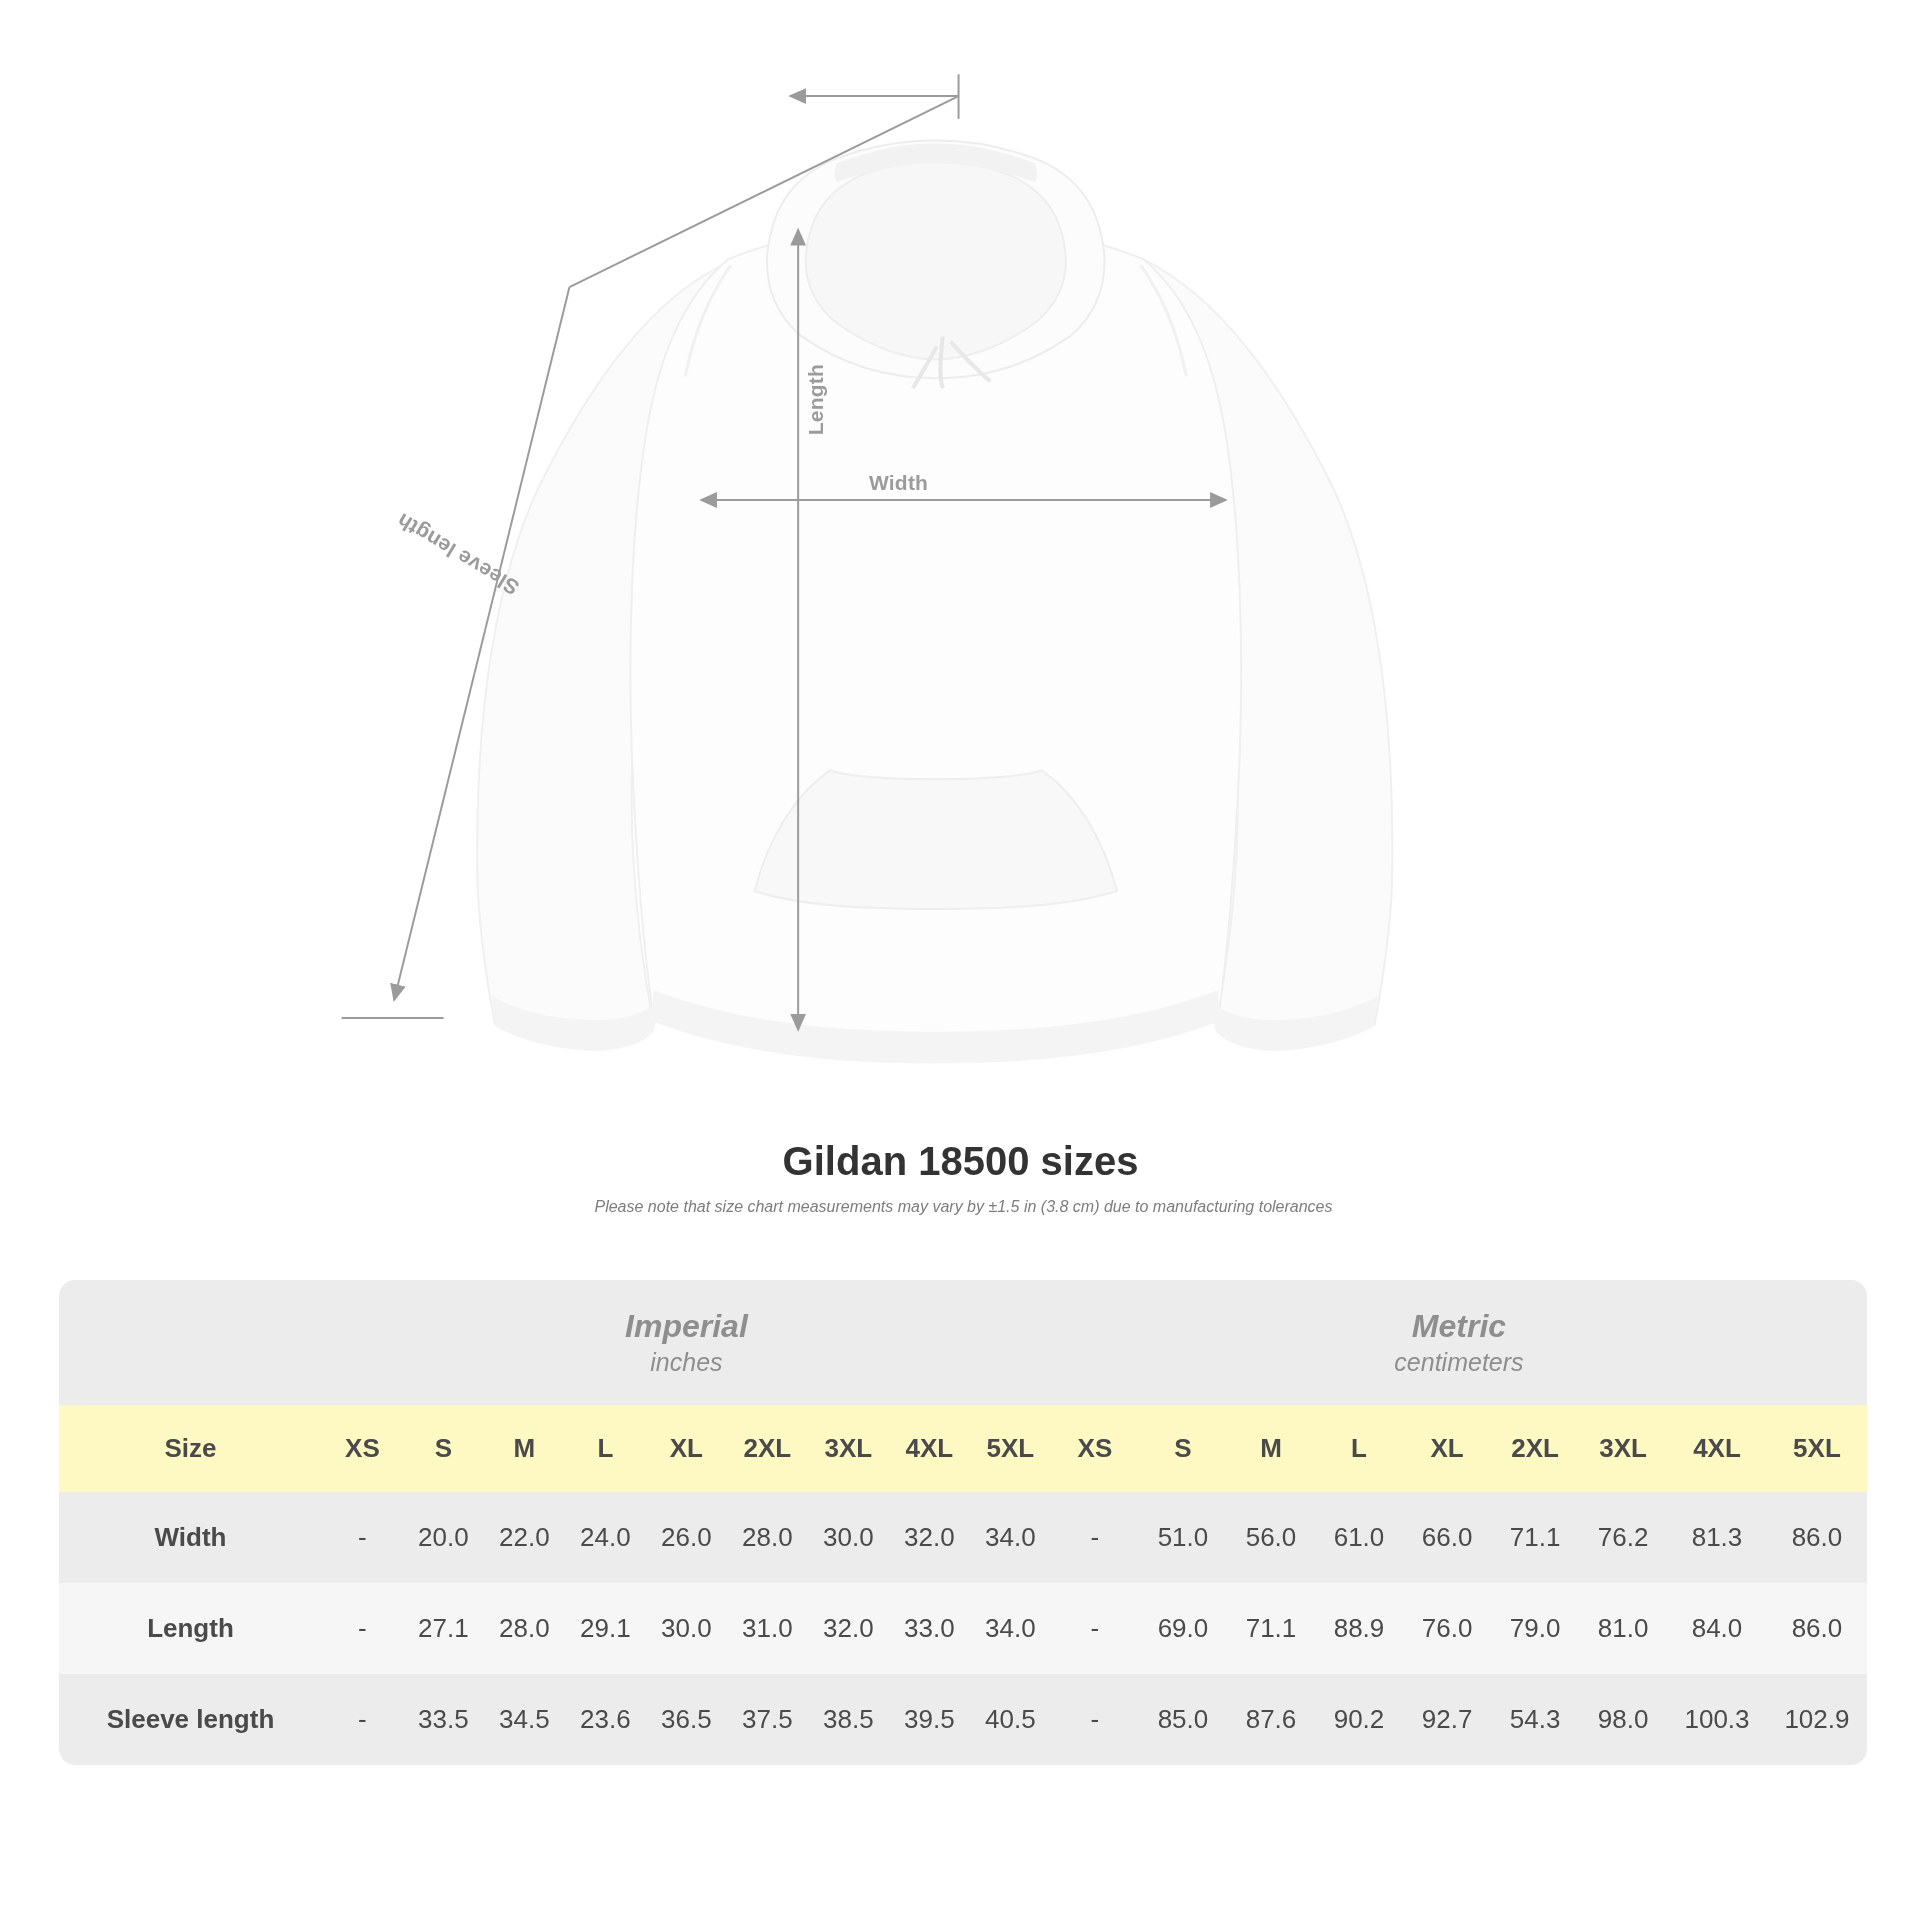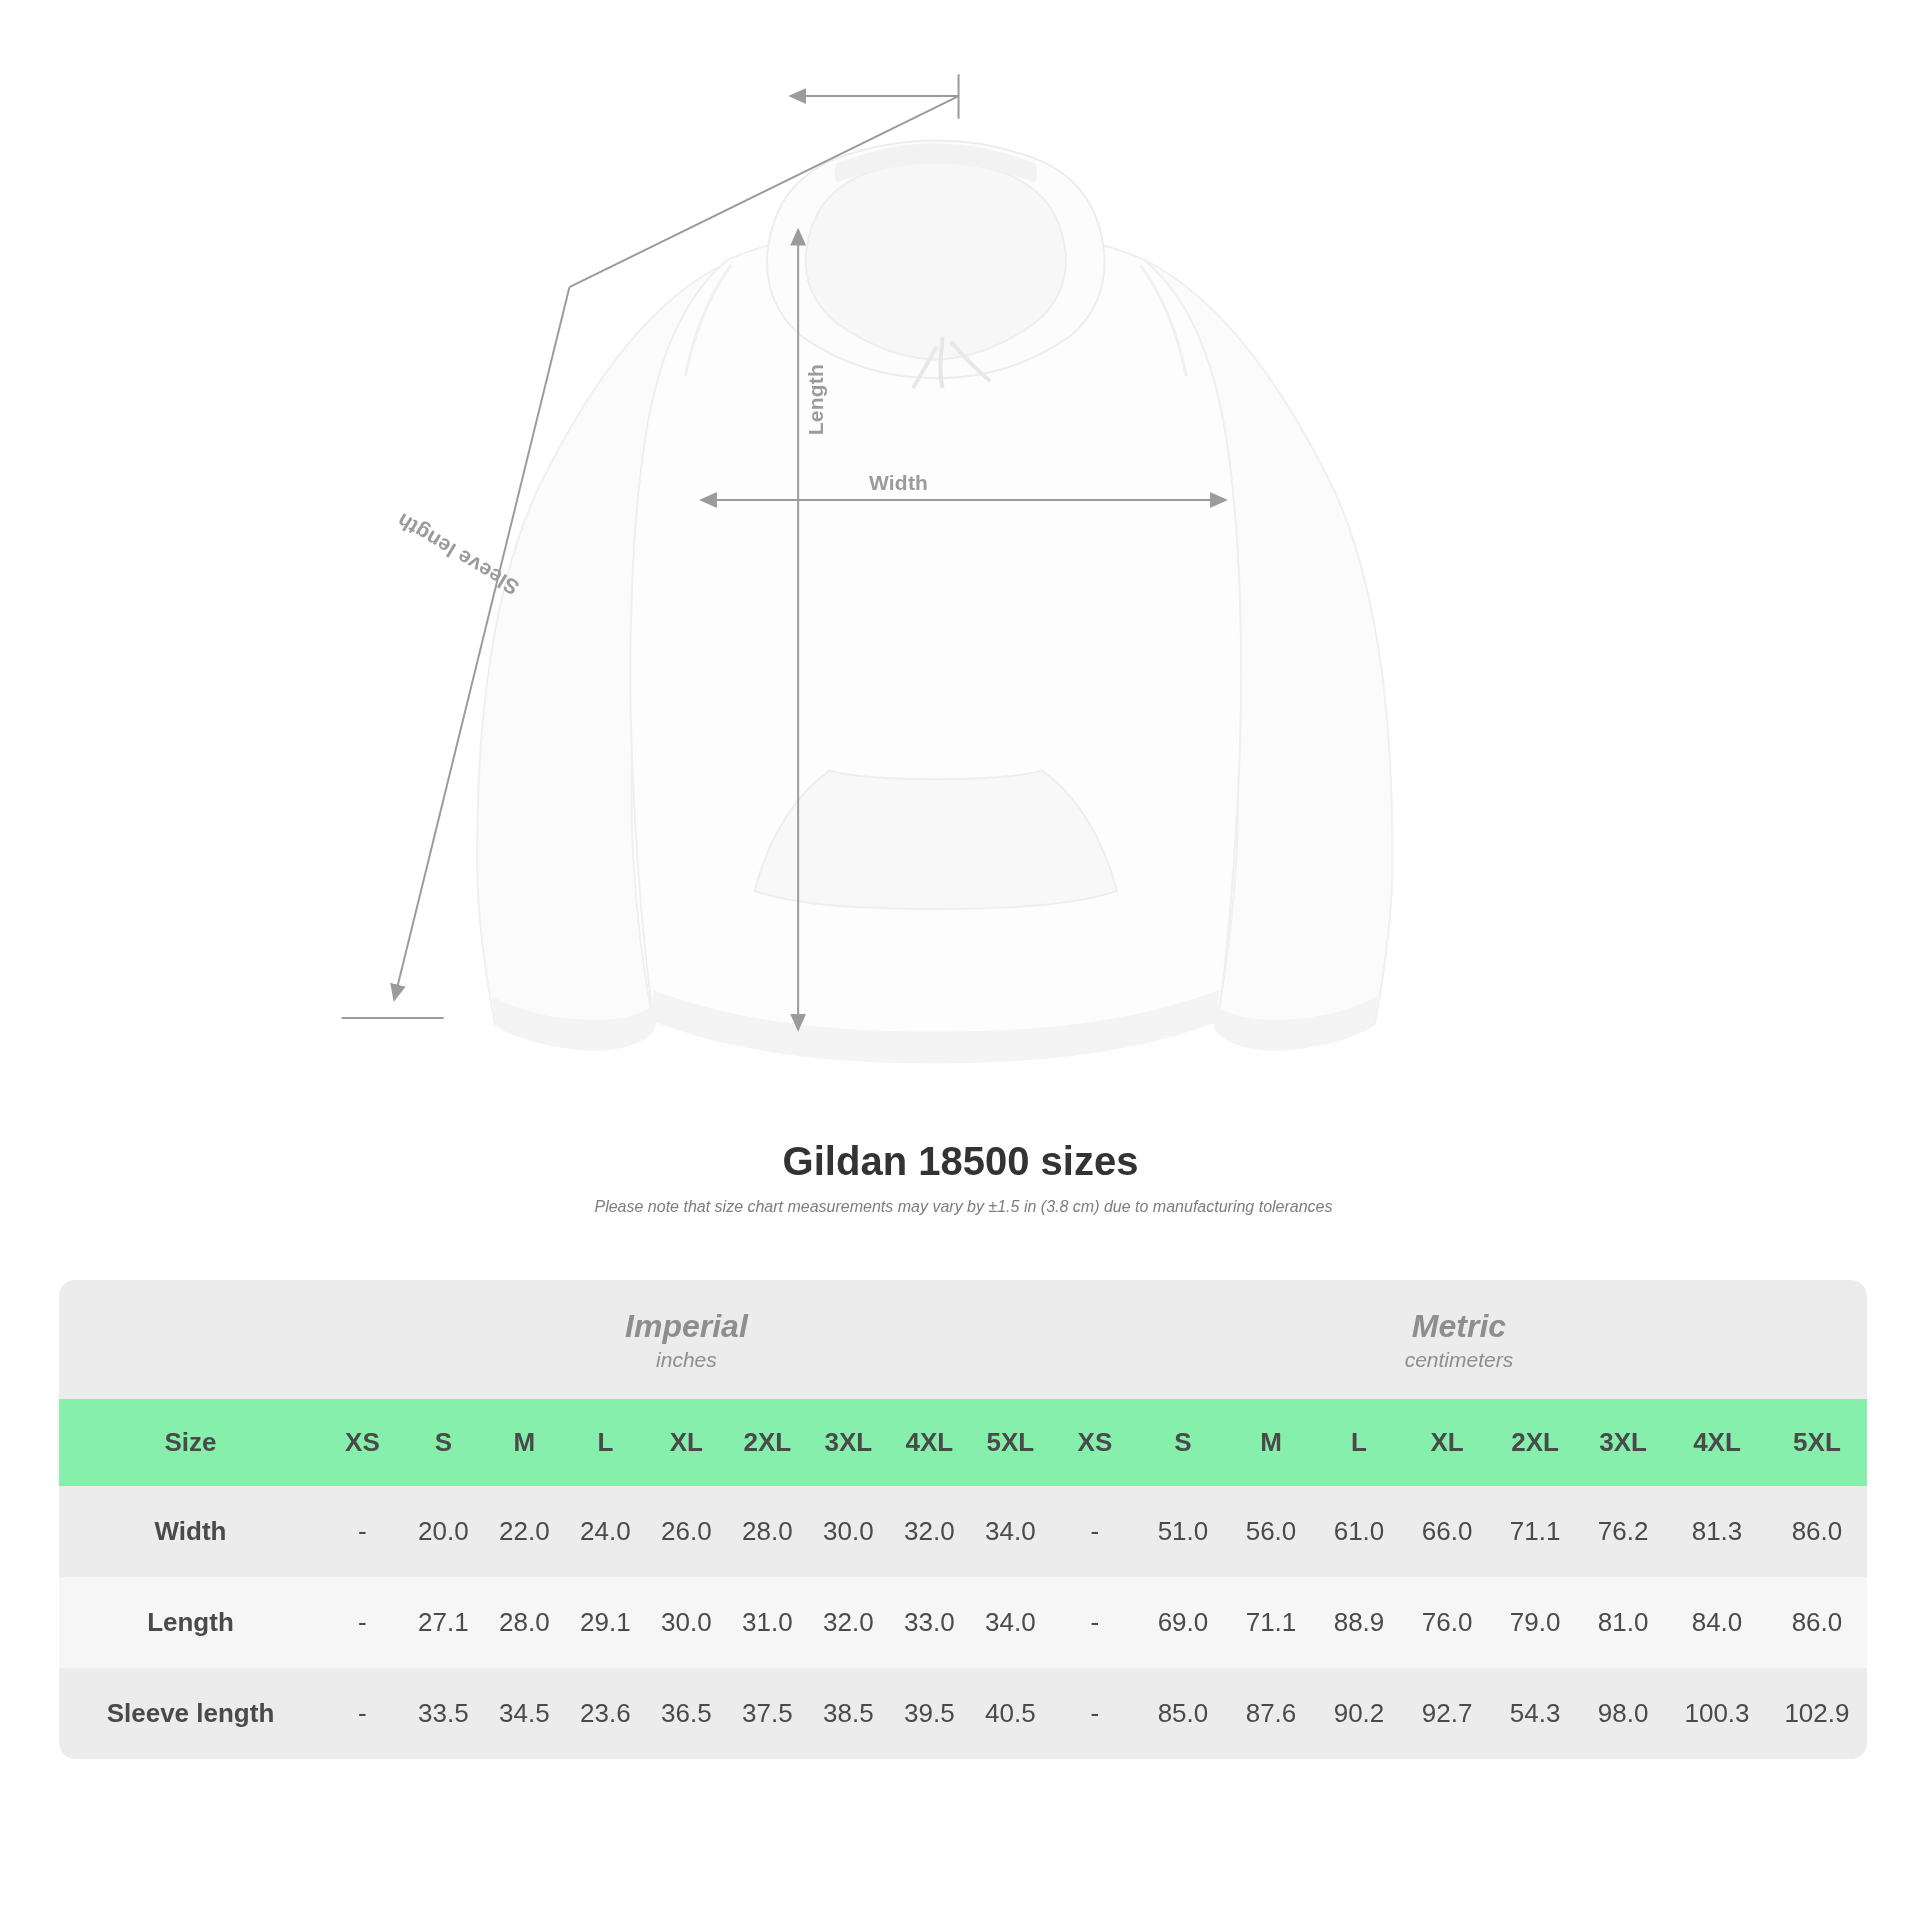--- a/index.html
+++ b/index.html
@@ -102,27 +102,27 @@
     padding: 26px 0 26px 0;
   }
   .unit-name {
     font-size: 32px;
     font-style: italic;
     font-weight: bold;
     color: #8e8e8e;
     line-height: 1.25;
   }
   .unit-sub {
-    font-size: 21px;
+    font-size: 25px;
     font-style: italic;
     color: #8e8e8e;
     line-height: 1.3;
   }
   tr.size-row td {
-    background: #86efac;
+    background: #fef9c3;
     padding: 28px 0;
     font-weight: bold;
     font-size: 26px;
     color: #4a4a4a;
   }
   tr.data-row td {
     padding: 30px 0;
     font-size: 26px;
   }
   tr.data-row.shade td { background: #ececec; }

